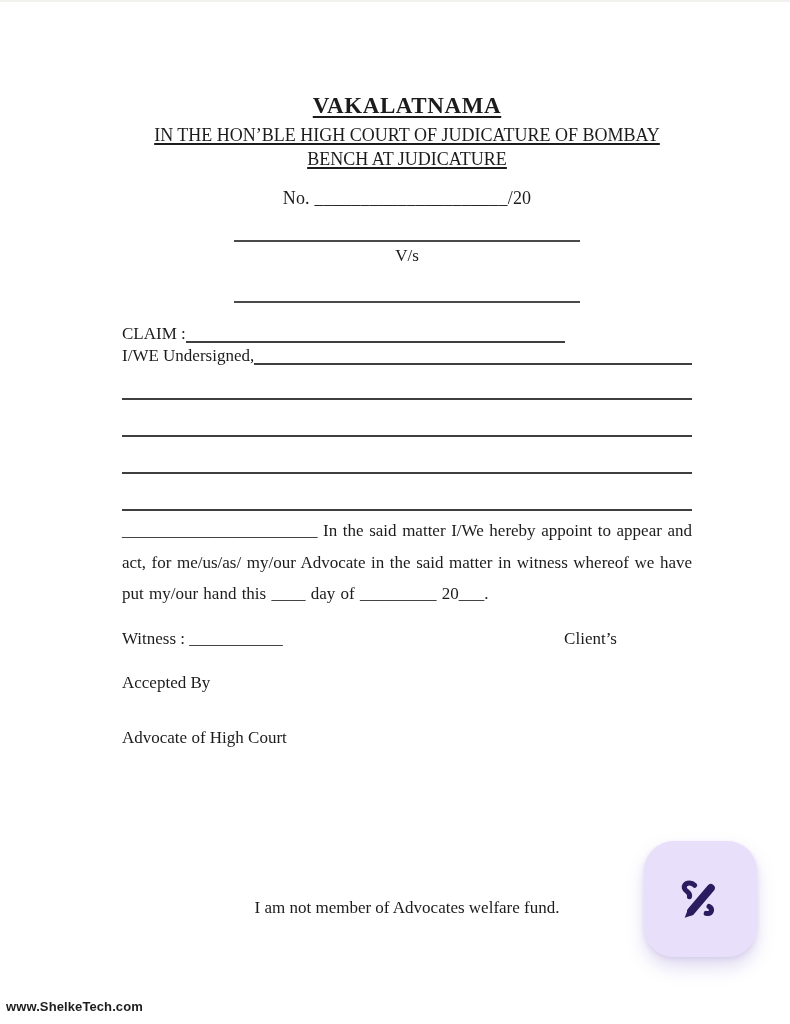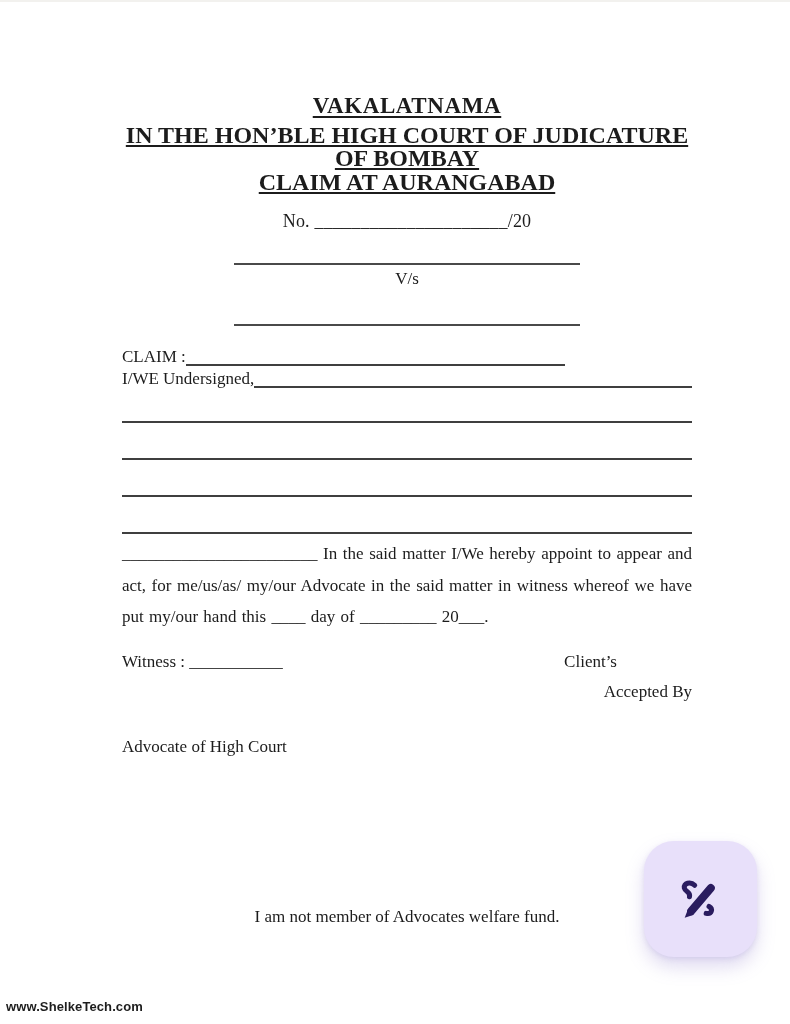--- a/index.html
+++ b/index.html
@@ -27,23 +27,23 @@
   .title {
     font-size: 23px;
     line-height: 27px;
     font-weight: bold;
     letter-spacing: 0.6px;
     text-decoration: underline;
     text-decoration-thickness: 2px;
     text-underline-offset: 3px;
   }
   .court {
-    font-size: 24px;
+    font-size: 18px;
     line-height: 23px;
-    font-weight: bold;
+    font-weight: normal;
     text-decoration: underline;
     text-decoration-thickness: 1.6px;
     text-underline-offset: 2px;
   }
   .court-1 { margin-top: 5px; }
   .court-2 { margin-top: 1px; }
   .no-line { margin-top: 16px; font-size: 18px; line-height: 23px; letter-spacing: 0.2px; }
   .party-rule {
     width: 346px;
     margin-left: auto; margin-right: auto;
@@ -77,21 +77,21 @@
     word-spacing: 1px;
   }
   .witness-row {
     margin-top: 18px;
     display: flex;
     justify-content: space-between;
     width: 570px;
     box-sizing: border-box;
     padding-right: 75px;
   }
-  .accepted { margin-top: 8px; text-align: right; }
+  .accepted { margin-top: 22px; }
   .advocate { margin-top: 33px; }
   .welfare { margin-top: 148px; }
   .sign-btn {
     position: absolute;
     left: 644px; top: 841px;
     width: 113px; height: 116px;
     background: #e8e0fa;
     border: none;
     border-radius: 30px;
     cursor: pointer;
@@ -111,21 +111,21 @@
   }
 </style>
 </head>
 <body>
 
 <div class="doc">
 
   <div class="center title">VAKALATNAMA</div>
 
   <div class="center court court-1">IN THE HON’BLE HIGH COURT OF JUDICATURE OF BOMBAY</div>
-  <div class="center court court-2">CLAIM AT AURANGABAD</div>
+  <div class="center court court-2">BENCH AT JUDICATURE</div>
 
   <div class="center no-line">No. _____________________/20</div>
 
   <div class="party-rule rule-a"></div>
 
   <div class="center versus">V/s</div>
 
   <div class="party-rule rule-b"></div>
 
   <div class="field-row claim-row">

